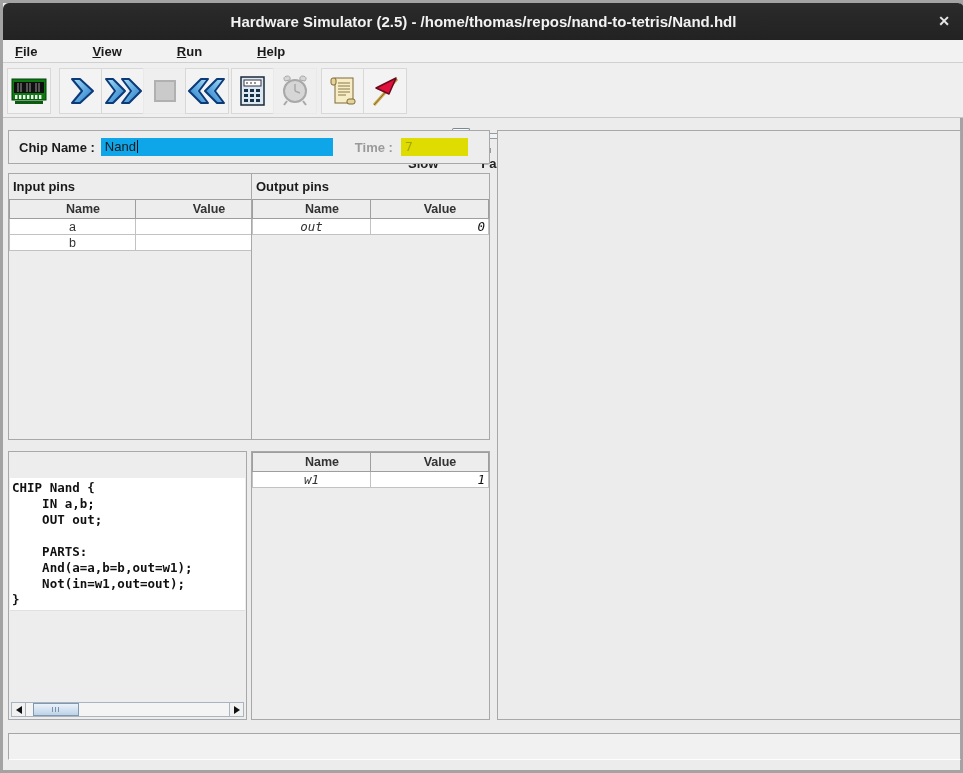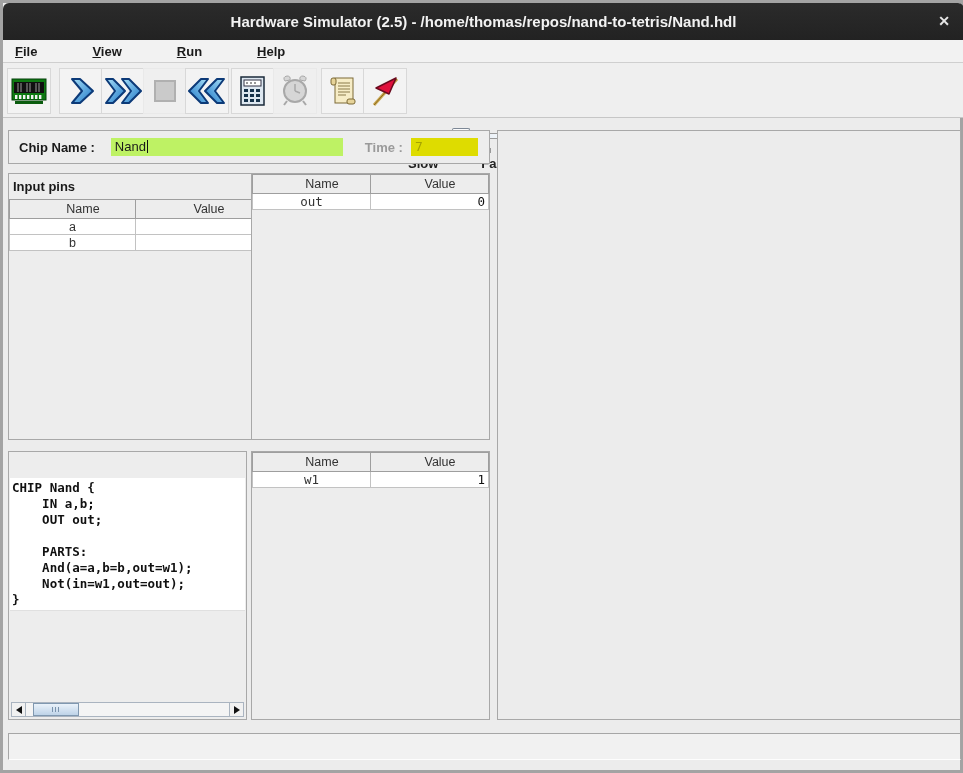--- a/index.html
+++ b/index.html
@@ -67,37 +67,37 @@
 
   .p-chipbar  { left:5px;  top:127px; width:482px; height:34px; }
   .p-input    { left:5px;  top:170px; width:255px; height:267px; }
   .p-output   { left:248px; top:170px; width:239px; height:267px; }
   .p-display  { left:494px; top:127px; width:464px; height:590px; background:#ececec; }
   .p-hdl      { left:5px;  top:448px; width:239px; height:269px; }
   .p-internal { left:248px; top:448px; width:239px; height:269px; }
 
   .chiprow { display:flex; align-items:center; height:100%; padding:0 10px; }
   .chip-label { font-size:13px; font-weight:bold; color:#1a1a1a; margin-right:6px; white-space:nowrap; }
-  .chip-field { width:232px; height:18px; background:#bef264; font-size:13px; color:#1a1a1a;
-                padding:0 4px; line-height:18px; white-space:nowrap;margin-left:10px; }
+  .chip-field { width:232px; height:18px; background:#0ea5e9; font-size:13px; color:#1a1a1a;
+                padding:0 4px; line-height:18px; white-space:nowrap; }
   .caret { display:inline-block; width:1px; height:13px; background:#111; vertical-align:-2px; margin-left:1px; }
   .time-label { font-size:13px; font-weight:600; color:#9a9a9a; margin:0 8px 0 22px; white-space:nowrap; }
   .time-field { width:67px; height:18px; background:#dedc00; font-size:13px;
                 color:rgba(80,80,0,0.4); padding:0 4px; line-height:18px;
                 font-family:"DejaVu Sans Mono", monospace; }
 
   table.pins { width:100%; border-collapse:collapse; table-layout:fixed; }
-  table.pins th { font-size:12.5px; font-weight:normal; color:#333; background:#ededed;
+  table.pins th { font-size:12.5px; font-weight:bold; color:#333; background:#ededed;
                   border:1px solid #9e9e9e; height:19px;padding-left:21px; }
   table.pins td { font-size:12.5px; background:#fff; border:1px solid #c2c2c2; height:16px;
                   padding:0 3px; overflow:hidden; }
   td.pin-name { text-align:center; color:#333; }
   td.pin-value { text-align:right; color:#111; }
   .mono { font-family:"DejaVu Sans Mono", monospace; }
-  .dim  { color:#9a9a9a; }
+  .dim  { color:#9a9a9a;font-style:italic; }
   td.editing { color:#2222bb; border:1px solid #8a9cc2; }
 
   
   .hdl-view { position:absolute; left:1px; right:1px; top:26px; bottom:1px; background:#ededed;font-weight:bold; }
   .hdl-code { background:#fff; border-bottom:1px solid #e0e0e0; width:100%;
               font-family:"DejaVu Sans Mono", monospace; font-size:12.5px; line-height:16px;
               color:#111; padding:2px 0 2px 2px; white-space:pre; overflow:hidden; }
   .hscroll { position:absolute; left:1px; right:1px; bottom:1px; height:15px; display:flex; }
   .sb-btn { width:15px; height:15px; background:#f1f1f1; border:1px solid #aab4c0;
             display:flex; align-items:center; justify-content:center; }
@@ -329,20 +329,21 @@
         </tr>
         <tr>
           <td class="pin-name">b</td>
           <td class="pin-value mono editing">0</td>
         </tr>
       </tbody>
     </table>
   </div>
 
   <div class="panel p-output">
+    <div class="panel-title">Output pins</div>
     <table class="pins">
       <thead>
         <tr>
           <th>Name</th>
           <th>Value</th>
         </tr>
       </thead>
       <tbody>
         <tr>
           <td class="pin-name mono dim">out</td>

